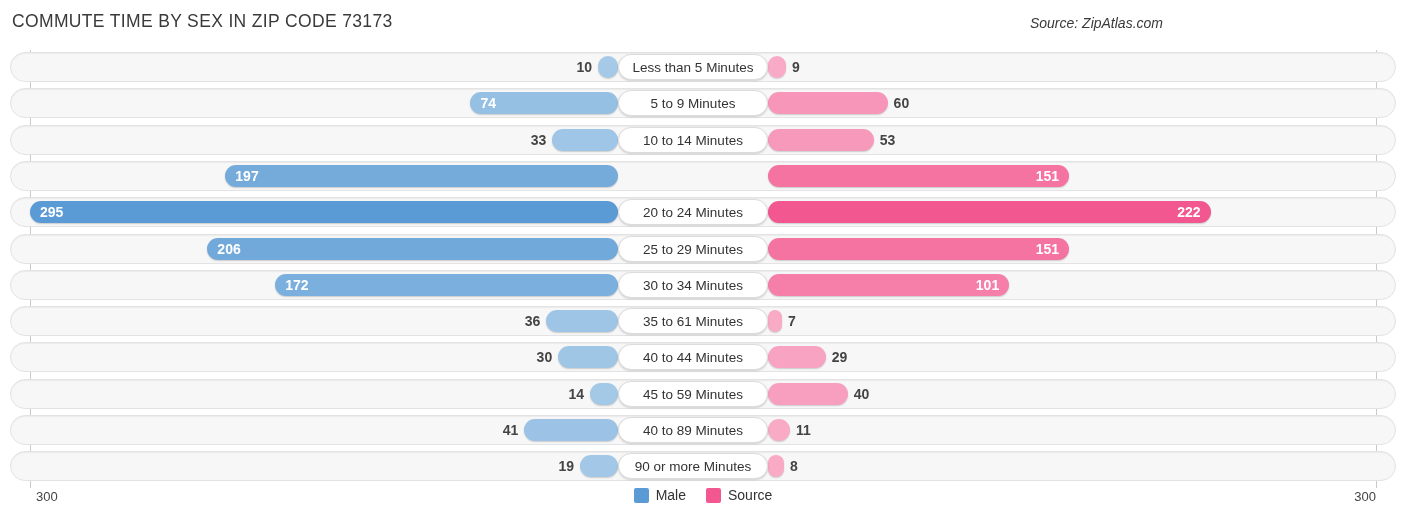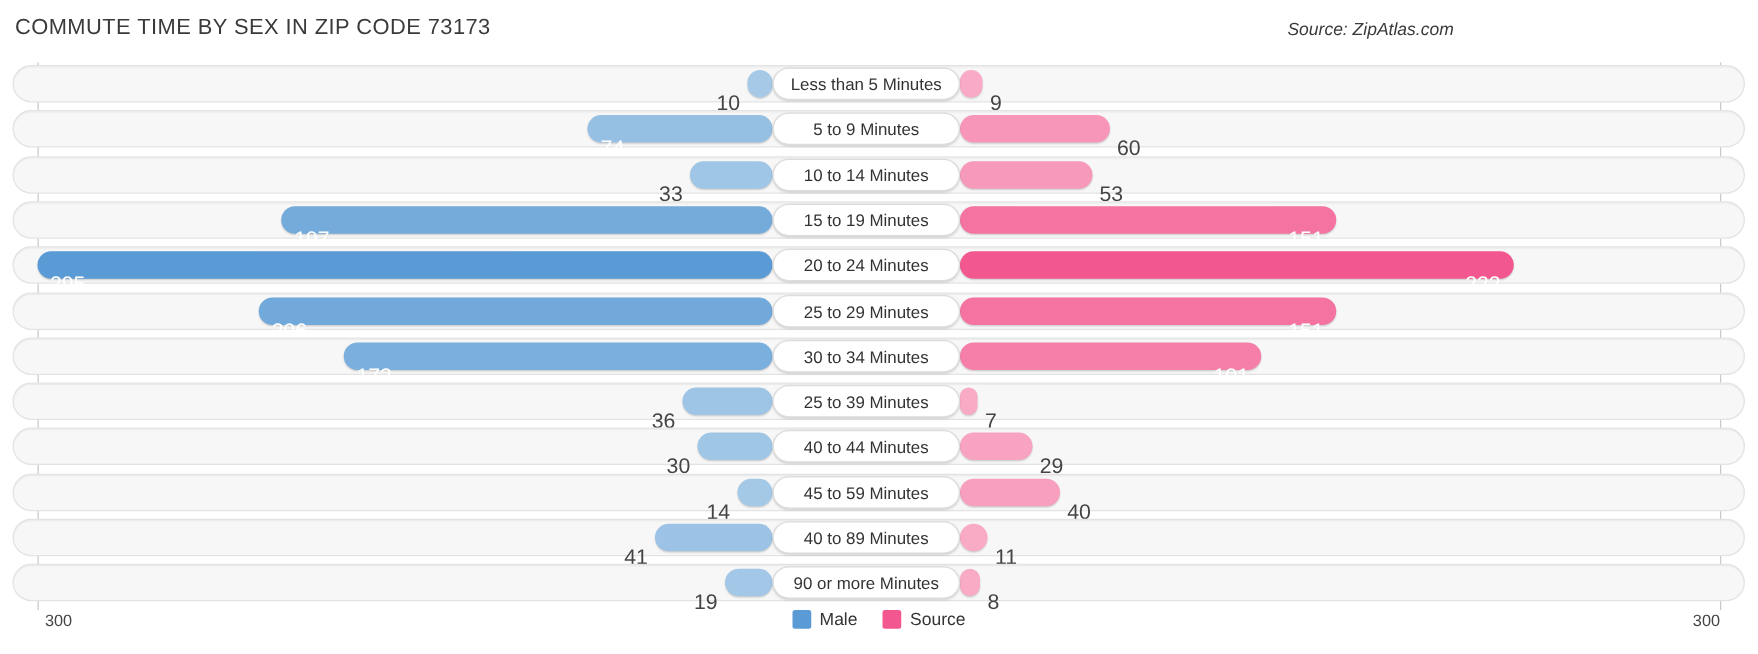--- a/index.html
+++ b/index.html
@@ -53,24 +53,25 @@
   .bar{
     position:absolute;top:4px;height:22px;
     border-radius:11px;
     box-shadow:0 1px 1.5px rgba(0,0,0,.18);
   }
   .bar-male{ }
   .bar-female{ }
 
   
   .val{
-    position:absolute;top:16px;height:30px;
+    position:absolute;top:0;height:30px;
     line-height:30px;
-    font-size:17px;
+    font-size:14px;
     white-space:nowrap;
+    font-weight:bold;
   }
   .val-out{color:#444;}
   .val-in{color:#ffffff;}
   .val-male-out{ text-align:right; }
   .val-female-out{ text-align:left; }
 
   
   .center-pill{
     position:absolute;top:2px;height:26px;line-height:26px;
     background:#ffffff;
@@ -136,21 +137,20 @@
           <div class="val val-out val-male-out" style="left: 492.22px; width: 44px; text-align: right;">33</div>
           <div class="val val-out val-female-out" style="left: 869.647px; text-align: left;">53</div>
           <div class="center-pill" style="left: 608px; width: 150px;">10 to 14 Minutes</div>
         </div>
         <div class="row" style="top: 110.9px;">
           <div class="track"></div>
           <div class="bar bar-male" style="left: 215.313px; width: 392.687px; background: rgb(117, 171, 219);"></div>
           <div class="bar bar-female" style="left: 758px; width: 300.993px; background: rgb(244, 115, 161);"></div>
           <div class="val val-in" style="left: 225.313px; text-align: left;">197</div>
           <div class="val val-in" style="left: 1004.99px; width: 44px; text-align: right;">151</div>
-          <div class="center-pill" style="left: 608px; width: 150px;">15 to 19 Minutes</div>
         </div>
         <div class="row" style="top: 147.2px;">
           <div class="track"></div>
           <div class="bar bar-male" style="left: 19.9667px; width: 588.033px; background: rgb(91, 155, 213);"></div>
           <div class="bar bar-female" style="left: 758px; width: 442.52px; background: rgb(242, 87, 143);"></div>
           <div class="val val-in" style="left: 29.9667px; text-align: left;">295</div>
           <div class="val val-in" style="left: 1146.52px; width: 44px; text-align: right;">222</div>
           <div class="center-pill" style="left: 608px; width: 150px;">20 to 24 Minutes</div>
         </div>
         <div class="row" style="top: 183.5px;">
@@ -168,21 +168,21 @@
           <div class="val val-in" style="left: 275.147px; text-align: left;">172</div>
           <div class="val val-in" style="left: 945.193px; width: 44px; text-align: right;">101</div>
           <div class="center-pill" style="left: 608px; width: 150px;">30 to 34 Minutes</div>
         </div>
         <div class="row" style="top: 256.1px;">
           <div class="track"></div>
           <div class="bar bar-male" style="left: 536.24px; width: 71.76px; background: rgb(159, 197, 230);"></div>
           <div class="bar bar-female" style="left: 758px; width: 13.9533px; background: rgb(249, 171, 198);"></div>
           <div class="val val-out val-male-out" style="left: 486.24px; width: 44px; text-align: right;">36</div>
           <div class="val val-out val-female-out" style="left: 777.953px; text-align: left;">7</div>
-          <div class="center-pill" style="left: 608px; width: 150px;">25 to 39 Minutes</div>
+          <div class="center-pill" style="left: 608px; width: 150px;">35 to 61 Minutes</div>
         </div>
         <div class="row" style="top: 292.4px;">
           <div class="track"></div>
           <div class="bar bar-male" style="left: 548.2px; width: 59.8px; background: rgb(160, 198, 230);"></div>
           <div class="bar bar-female" style="left: 758px; width: 57.8067px; background: rgb(248, 163, 193);"></div>
           <div class="val val-out val-male-out" style="left: 498.2px; width: 44px; text-align: right;">30</div>
           <div class="val val-out val-female-out" style="left: 821.807px; text-align: left;">29</div>
           <div class="center-pill" style="left: 608px; width: 150px;">40 to 44 Minutes</div>
         </div>
         <div class="row" style="top: 328.7px;">

